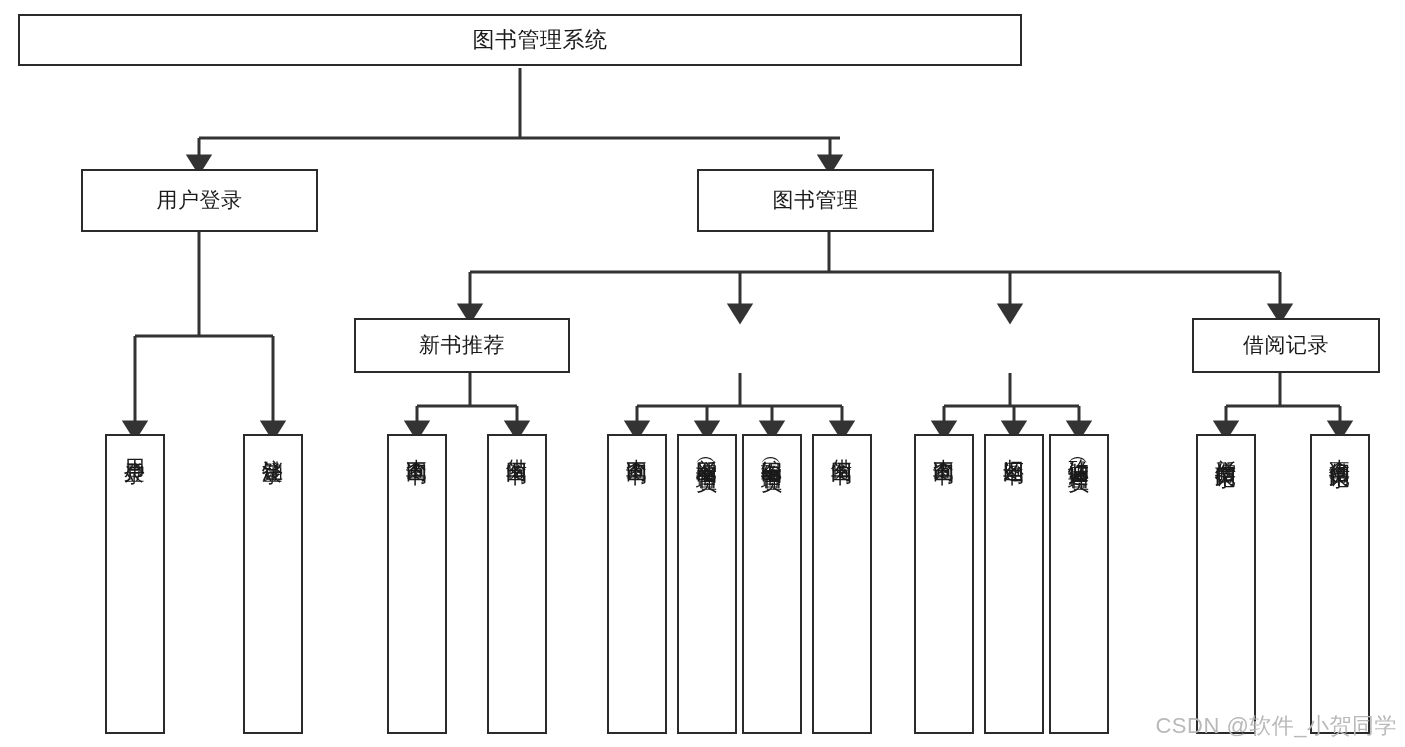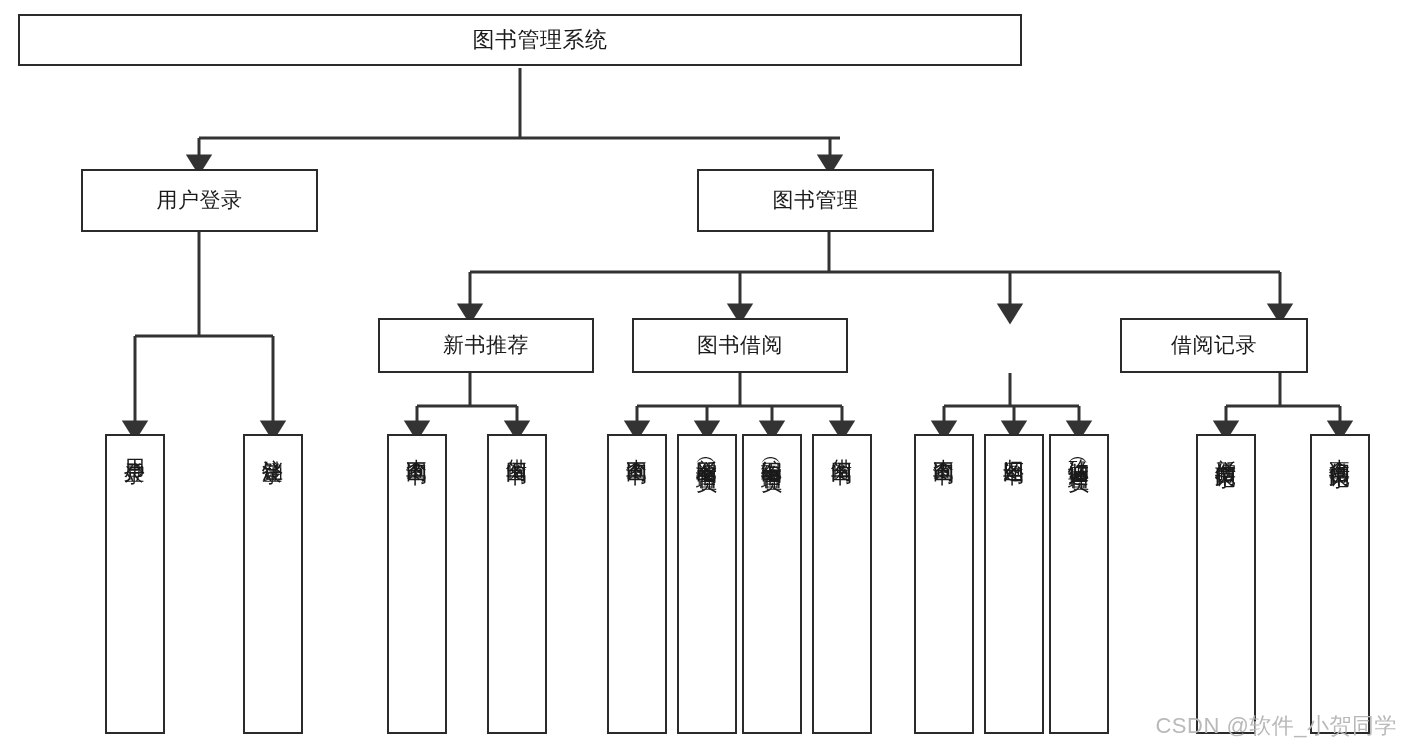--- a/index.html
+++ b/index.html
@@ -126,27 +126,24 @@
     <span class="label">图书管理系统</span>
   </div>
 
   <div class="node horiz" id="n-l2-0" style="left: 81px; top: 169px; width: 237px; height: 63px;">
     <span class="label">用户登录</span>
   </div>
   <div class="node horiz" id="n-l2-1" style="left: 689px; top: 169px; width: 237px; height: 63px; margin-left: 8px;">
     <span class="label">图书管理</span>
   </div>
 
-  <div class="node horiz" id="n-l3-0" style="left: 378px; top: 318px; width: 216px; height: 55px;">
+  <div class="node horiz" id="n-l3-0" style="left: 354px; top: 318px; width: 216px; height: 55px;">
     <span class="label">新书推荐</span>
   </div>
-  <div class="node horiz" id="n-l3-1" style="left: 632px; top: 318px; width: 216px; height: 55px;">
-    <span class="label">图书借阅</span>
-  </div>
-  <div class="node horiz" id="n-l3-3" style="left: 1120px; top: 318px; width: 188px; height: 55px;">
+  <div class="node horiz" id="n-l3-3" style="left: 1192px; top: 318px; width: 188px; height: 55px;">
     <span class="label">借阅记录</span>
   </div>
 
   <div class="node leaf" id="n-lf-0" style="left: 105px; top: 434px; width: 60px; height: 300px;">
     <span class="label">用户登录</span>
   </div>
   <div class="node leaf" id="n-lf-1" style="left: 243px; top: 434px; width: 60px; height: 300px;">
     <span class="label">注销登录</span>
   </div>
   <div class="node leaf" id="n-lf-2" style="left: 387px; top: 434px; width: 60px; height: 300px;">

